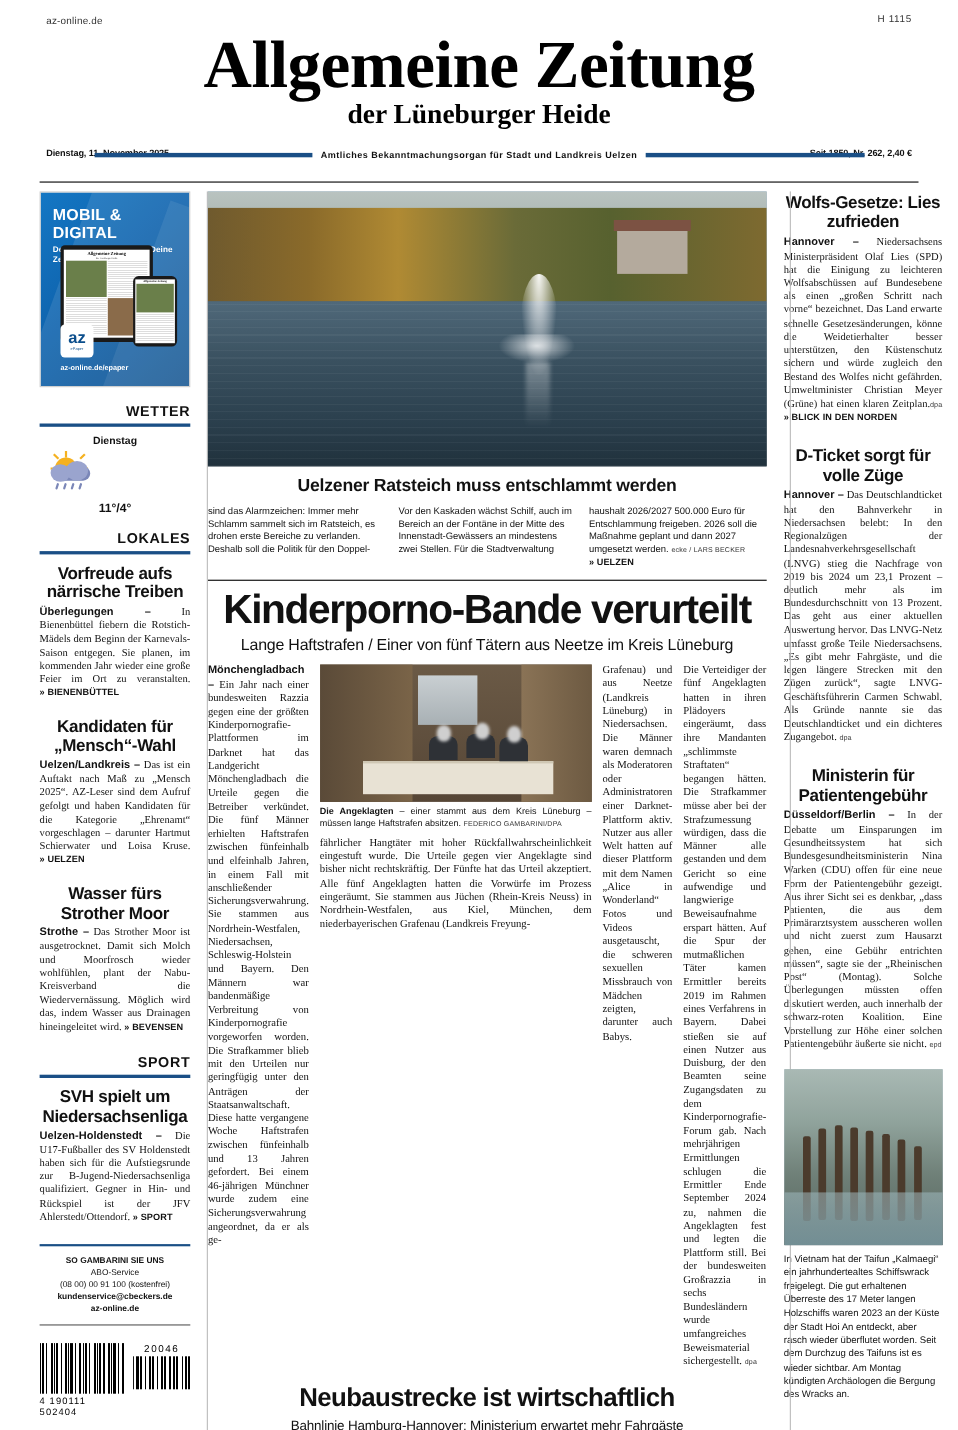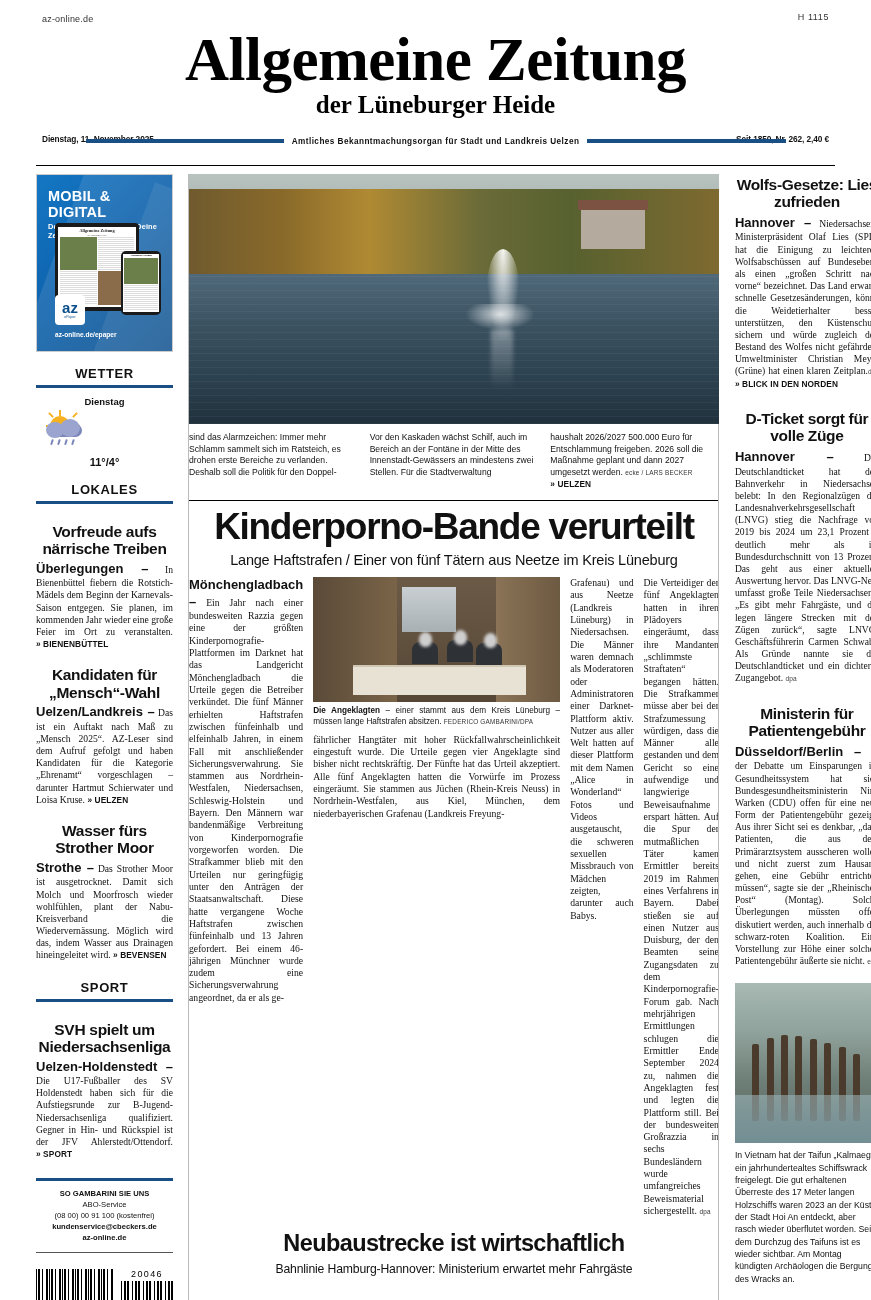--- a/index.html
+++ b/index.html
@@ -87,44 +87,44 @@
   .ad-logo { position:absolute; left:18px; bottom:26px; width:30px; height:30px;
              background:#fff; border-radius:4px; display:flex; flex-direction:column;
              align-items:center; justify-content:center; }
   .ad-logo .az { font-family:"Liberation Sans",sans-serif; font-weight:700; font-size:15px;
                  color:#0b4e8c; line-height:1; }
   .ad-logo .ep { font-family:"Liberation Sans",sans-serif; font-size:3.6px; color:#0b4e8c; }
   .ad-url { position:absolute; left:18px; bottom:13px; color:#fff;
             font-family:"Liberation Sans",sans-serif; font-weight:700; font-size:6.6px; }
 
   
-  .sec-head { text-align:center; font-family:"Liberation Sans",sans-serif; font-weight:700;
+  .sec-head { text-align:right; font-family:"Liberation Sans",sans-serif; font-weight:700;
               font-size:13px; letter-spacing:.6px; margin-top:14px; color:#111; }
   .sec-rule { height:3px; background:#1a4f86; margin-top:4px; }
 
   
   .weather { display:flex; margin-top:8px; }
   .wcell { flex:1; text-align:center; }
   .wday { font-family:"Liberation Sans",sans-serif; font-weight:700; font-size:9.5px; color:#111; }
   .wicon { height:44px; position:relative; margin-top:3px; }
   .sun { position:absolute; width:20px; height:20px; background:#f5b11f; border-radius:50%; }
   .ray { position:absolute; background:#f5b11f; }
   .cloud { position:absolute; background:#7b87b8; border-radius:9px; }
   .cloud2 { position:absolute; background:#9aa4ce; border-radius:50%; }
   .rain { position:absolute; width:1.6px; height:6px; background:#7b87b8;
           transform:rotate(18deg); border-radius:1px; }
   .wtemp { font-family:"Liberation Sans",sans-serif; font-weight:700; font-size:11px; margin-top:2px; color:#111;}
 
   
-  .side-art { margin-top: 19px; }
+  .side-art { margin-top: 9px; }
   .side-hl { text-align:center; font-family:"Liberation Sans",sans-serif; font-weight:700;
              font-size:15.5px; line-height:1.13; letter-spacing:-.3px; color:#111; }
   .side-body { font-family:"Liberation Serif",serif; font-size:9.6px; line-height:1.27;
                text-align:justify; margin-top:3px; hyphens:auto; color:#111;}
-  .kicker { font-family:"Liberation Sans",sans-serif; font-weight:700; font-size:13px; }
+  .kicker { font-family:"Liberation Sans",sans-serif; font-weight:700; font-size:10px; }
   .ref { font-family:"Liberation Sans",sans-serif; font-weight:700; font-size:8.3px;
          white-space:nowrap; letter-spacing:.1px; }
 
   
   .contact-rule { height:2.5px; background:#1a4f86; margin-top:18px; }
   .contact { text-align:center; font-family:"Liberation Sans",sans-serif;
              font-size:7.6px; line-height:1.45; margin-top:7px; color:#111;}
   .contact .b { font-weight:700; }
   .contact-rule2 { height:1px; background:#555; margin-top:9px; }
 
@@ -365,20 +365,21 @@
         <div class="hp-sky"></div>
         <div class="hp-trees"></div>
         <div class="hp-bld"></div>
         <div class="hp-water"></div>
         <div class="hp-ripple"></div>
         <div class="hp-fountain"></div>
         <div class="hp-fountain2"></div>
         <div class="hp-refl"></div>
       </div>
 
+      <div class="photo-cap-hl">Uelzener Ratsteich muss entschlammt werden</div>
       <div class="cap3">
         <div>sind das Alarmzeichen: Immer mehr Schlamm sammelt sich im Ratsteich, es drohen erste Bereiche zu verlanden. Deshalb soll die Politik für den Doppel-</div>
         <div>Vor den Kaskaden wächst Schilf, auch im Bereich an der Fontäne in der Mitte des Innenstadt-Gewässers an mindestens zwei Stellen. Für die Stadtverwaltung</div>
         <div><span>haushalt 2026/2027 500.000 Euro für Entschlammung freigeben. 2026 soll die Maßnahme geplant und dann 2027 umgesetzt werden.</span> <span class="credit">ecke / LARS BECKER</span> <span class="ref">» UELZEN</span></div>
       </div>
       <hr class="mid-hr">
 
       <div class="lead-hl">Kinderporno-Bande verurteilt</div>
       <div class="lead-sub">Lange Haftstrafen / Einer von fünf Tätern aus Neetze im Kreis Lüneburg</div>
 

